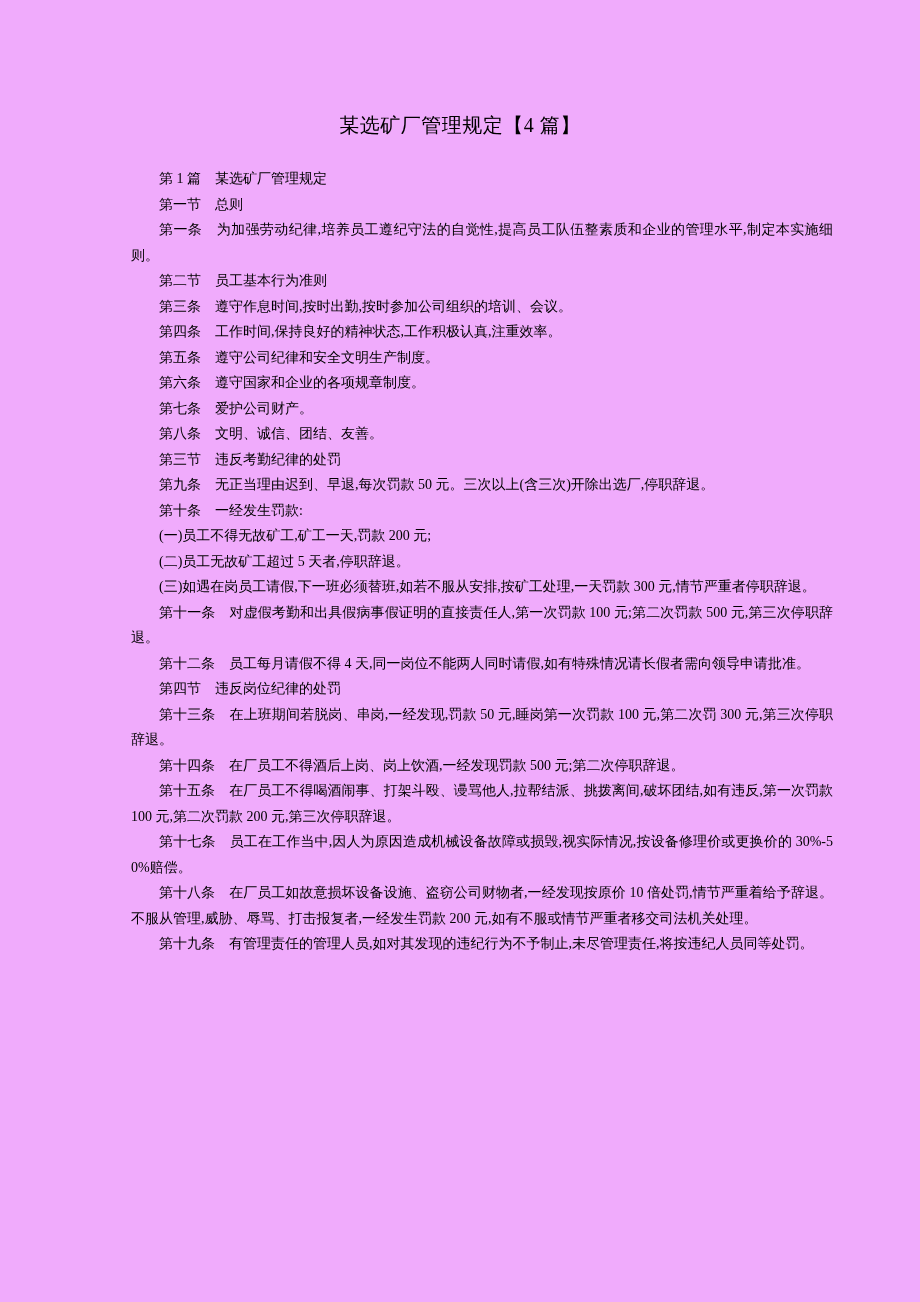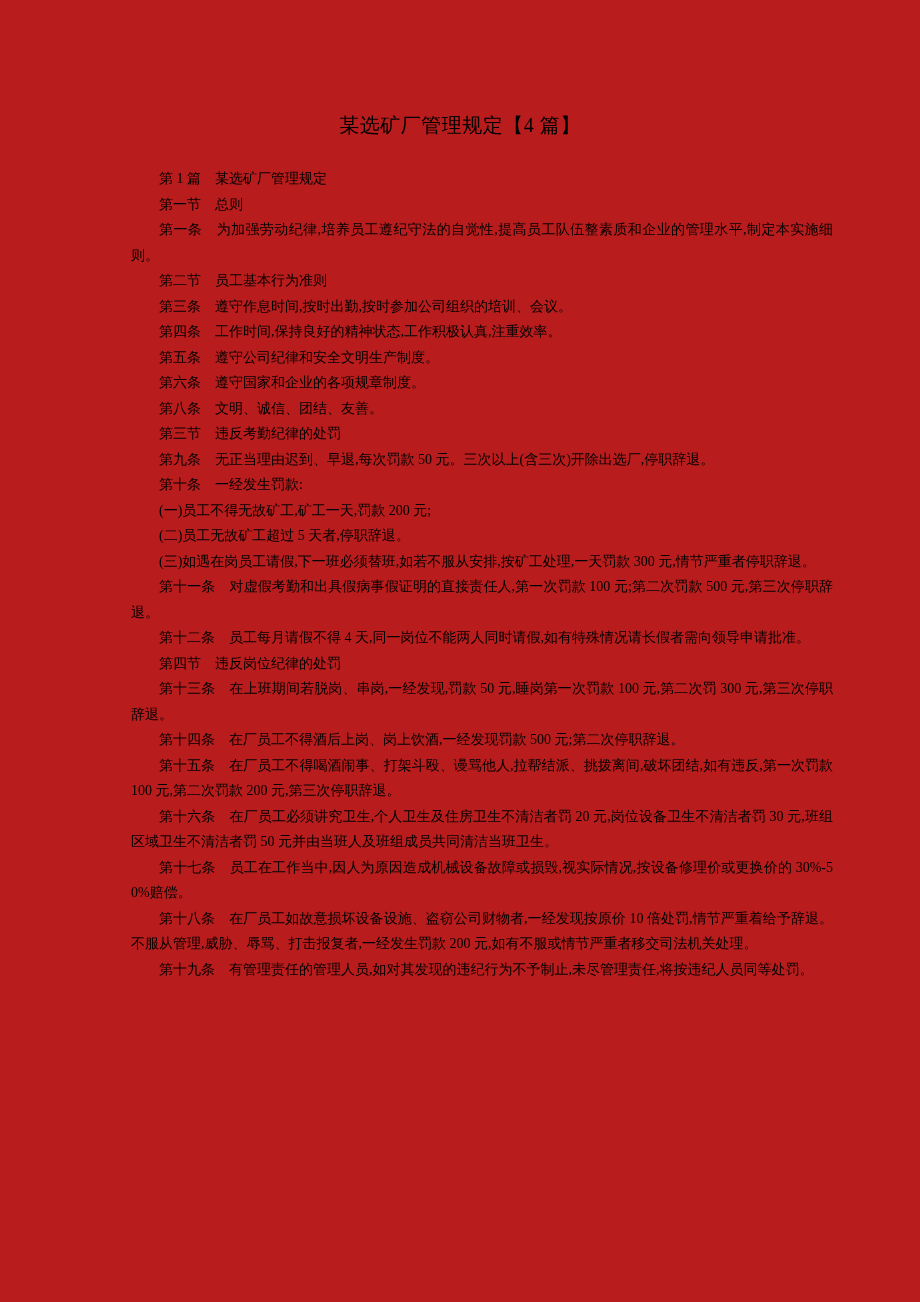--- a/index.html
+++ b/index.html
@@ -11,21 +11,21 @@
     width: 920px;
     height: 1302px;
     overflow: hidden;
     font-family: "Liberation Serif", "DejaVu Serif", serif;
     color: #000000;
   }
   .page {
     position: relative;
     width: 920px;
     height: 1302px;
-    background: #b91c1c;
+    background: #f0abfc;
   }
   .doc-title {
     position: absolute;
     top: 111px;
     left: 0;
     width: 920px;
     text-align: center;
     font-size: 20px;
     line-height: 28px;
     font-weight: normal;
@@ -55,31 +55,31 @@
   <div class="doc-title">某选矿厂管理规定【4 篇】</div>
   <div class="doc-body">
       <p class="para">第 1 篇　某选矿厂管理规定</p>
       <p class="para">第一节　总则</p>
       <p class="para">第一条　为加强劳动纪律,培养员工遵纪守法的自觉性,提高员工队伍整素质和企业的管理水平,制定本实施细则。</p>
       <p class="para">第二节　员工基本行为准则</p>
       <p class="para">第三条　遵守作息时间,按时出勤,按时参加公司组织的培训、会议。</p>
       <p class="para">第四条　工作时间,保持良好的精神状态,工作积极认真,注重效率。</p>
       <p class="para">第五条　遵守公司纪律和安全文明生产制度。</p>
       <p class="para">第六条　遵守国家和企业的各项规章制度。</p>
+      <p class="para">第七条　爱护公司财产。</p>
       <p class="para">第八条　文明、诚信、团结、友善。</p>
       <p class="para">第三节　违反考勤纪律的处罚</p>
       <p class="para">第九条　无正当理由迟到、早退,每次罚款 50 元。三次以上(含三次)开除出选厂,停职辞退。</p>
       <p class="para">第十条　一经发生罚款:</p>
       <p class="para">(一)员工不得无故矿工,矿工一天,罚款 200 元;</p>
       <p class="para">(二)员工无故矿工超过 5 天者,停职辞退。</p>
       <p class="para">(三)如遇在岗员工请假,下一班必须替班,如若不服从安排,按矿工处理,一天罚款 300 元,情节严重者停职辞退。</p>
       <p class="para">第十一条　对虚假考勤和出具假病事假证明的直接责任人,第一次罚款 100 元;第二次罚款 500 元,第三次停职辞退。</p>
       <p class="para">第十二条　员工每月请假不得 4 天,同一岗位不能两人同时请假,如有特殊情况请长假者需向领导申请批准。</p>
       <p class="para">第四节　违反岗位纪律的处罚</p>
       <p class="para">第十三条　在上班期间若脱岗、串岗,一经发现,罚款 50 元,睡岗第一次罚款 100 元,第二次罚 300 元,第三次停职辞退。</p>
       <p class="para">第十四条　在厂员工不得酒后上岗、岗上饮酒,一经发现罚款 500 元;第二次停职辞退。</p>
       <p class="para">第十五条　在厂员工不得喝酒闹事、打架斗殴、谩骂他人,拉帮结派、挑拨离间,破坏团结,如有违反,第一次罚款 100 元,第二次罚款 200 元,第三次停职辞退。</p>
-      <p class="para">第十六条　在厂员工必须讲究卫生,个人卫生及住房卫生不清洁者罚 20 元,岗位设备卫生不清洁者罚 30 元,班组区域卫生不清洁者罚 50 元并由当班人及班组成员共同清洁当班卫生。</p>
       <p class="para">第十七条　员工在工作当中,因人为原因造成机械设备故障或损毁,视实际情况,按设备修理价或更换价的 30%-50%赔偿。</p>
       <p class="para">第十八条　在厂员工如故意损坏设备设施、盗窃公司财物者,一经发现按原价 10 倍处罚,情节严重着给予辞退。不服从管理,威胁、辱骂、打击报复者,一经发生罚款 200 元,如有不服或情节严重者移交司法机关处理。</p>
       <p class="para">第十九条　有管理责任的管理人员,如对其发现的违纪行为不予制止,未尽管理责任,将按违纪人员同等处罚。</p>
     </div>
 </div>
 
 </body></html>

